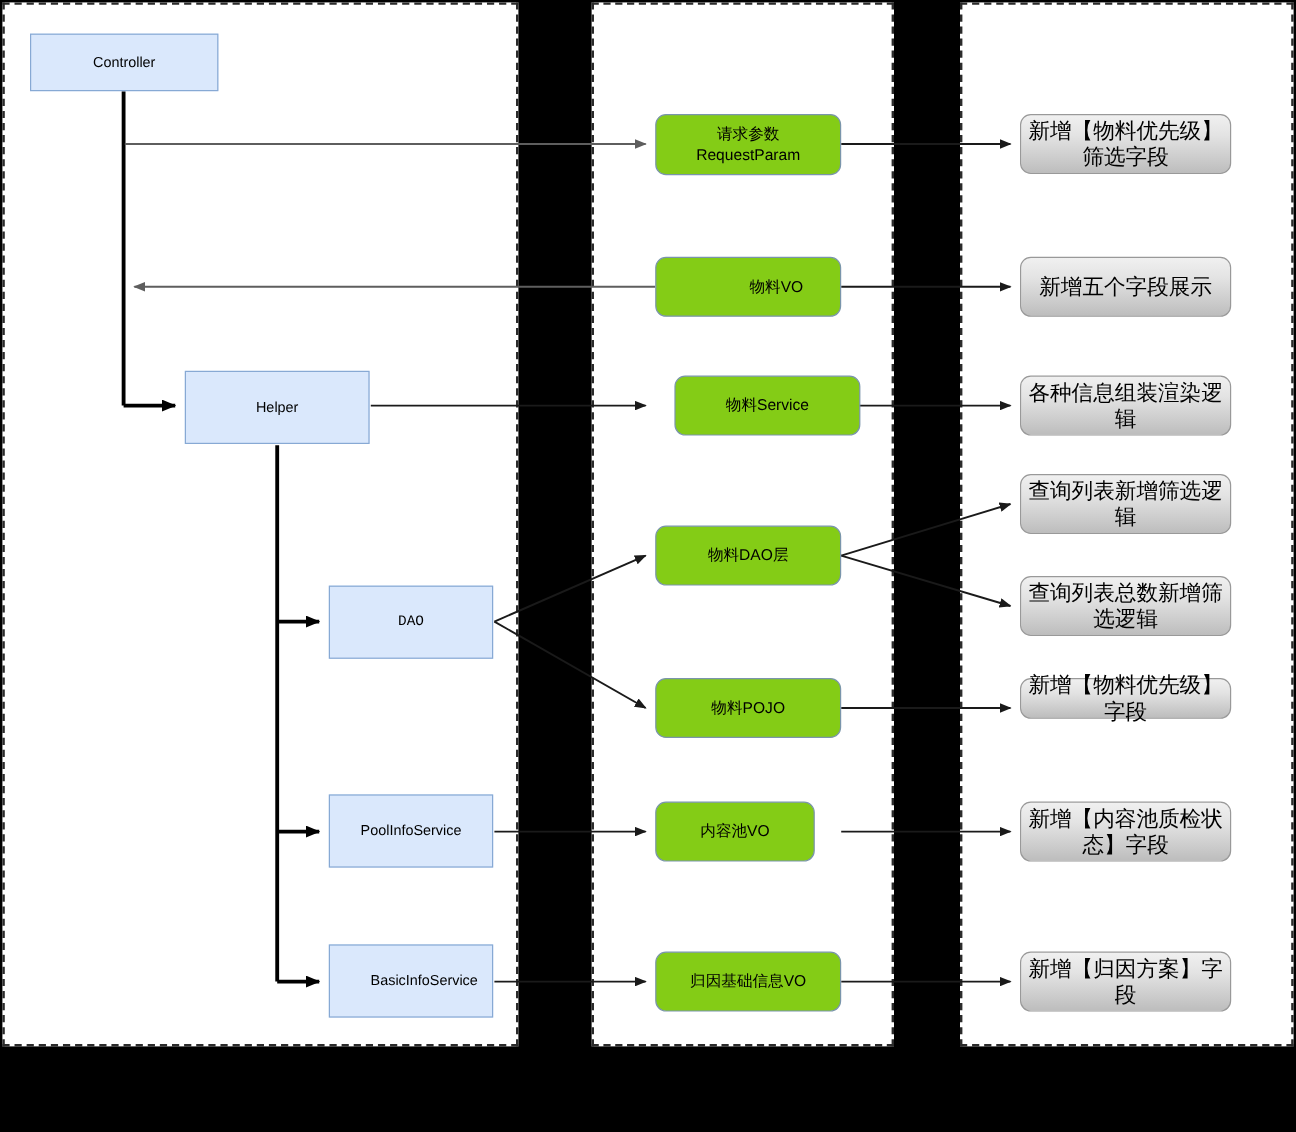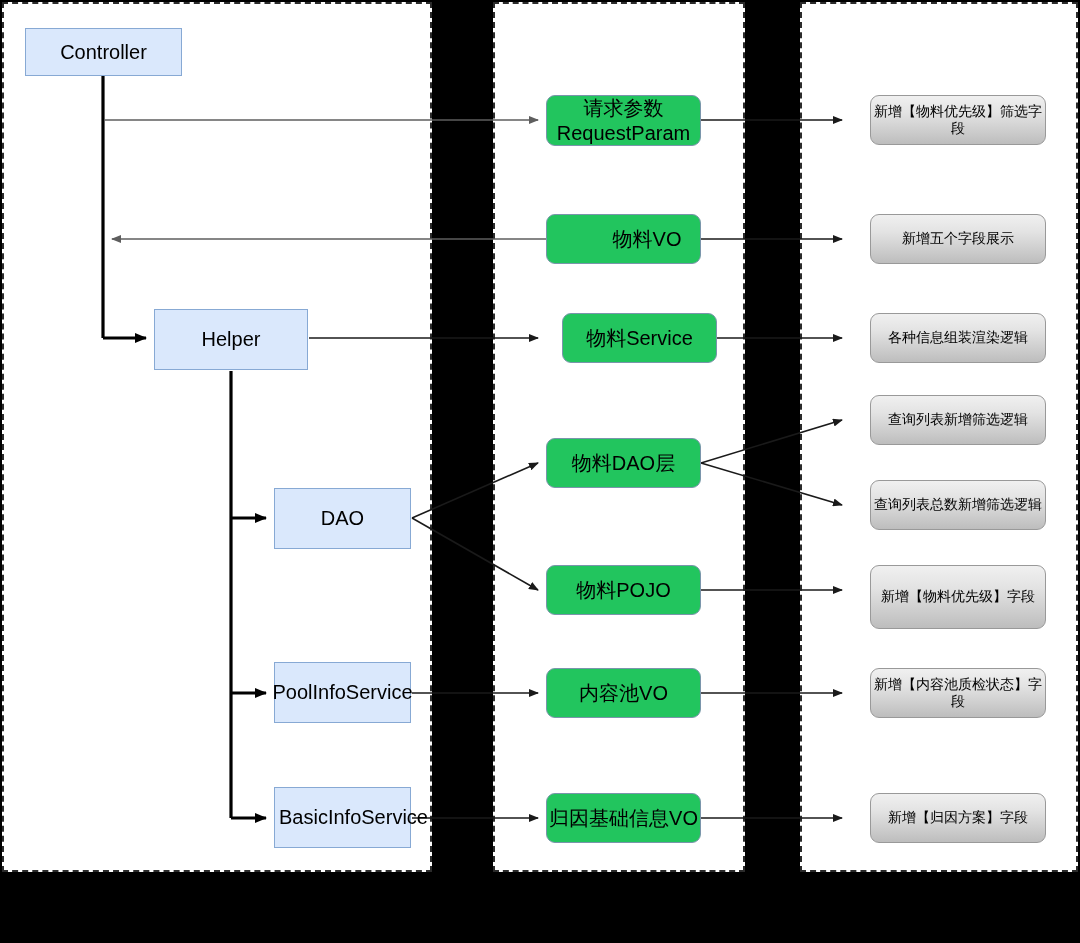--- a/index.html
+++ b/index.html
@@ -42,36 +42,35 @@
     color: #000000;
     line-height: 1.25;
     z-index: 6;
     white-space: pre-line;
   }
 
   .node.blue {
     background: #dae8fc;
     border: 1px solid #87a9d4;
     border-radius: 0;
-    font-size: 20px;
+    font-size: 12px;
   }
 
   .node.steel {
-    background: #22c55e;
+    background: #84cc16;
     border: 1px solid #7a95ab;
     border-radius: 9px;
-    font-size: 20px;
+    font-size: 13px;
   }
 
   .node.gray {
     background: linear-gradient(to bottom, #f0f0f0 0%, #e3e3e3 35%, #c9c9c9 80%, #bdbdbd 100%);
     border: 1px solid #999999;
     border-radius: 9px;
-    font-size: 14px;
-    margin-left: 20px;
+    font-size: 18px;
   }
 
   
   #wires {
     position: absolute;
     left: 0; top: 0;
     width: 1080px;
     height: 943px;
     z-index: 4;
     pointer-events: none;
@@ -128,50 +127,50 @@
     <path d="M701,463 L842,505" stroke="#1a1a1a" stroke-width="1.6" fill="none" marker-end="url(#arrowDark)"></path>
     <path d="M701,590 L842,590" stroke="#1a1a1a" stroke-width="1.6" fill="none" marker-end="url(#arrowDark)"></path>
     <path d="M701,693 L842,693" stroke="#1a1a1a" stroke-width="1.6" fill="none" marker-end="url(#arrowDark)"></path>
     <path d="M701,818 L842,818" stroke="#1a1a1a" stroke-width="1.6" fill="none" marker-end="url(#arrowDark)"></path>
   </svg>
 
   <div class="node blue" style="left:25px; top:28px; width:157px; height:48px;">Controller</div>
 
   <div class="node blue" style="left:154px; top:309px; width:154px; height:61px;">Helper</div>
 
-  <div class="node blue" style="left:274px; top:488px; width:137px; height:61px;">DAO</div>
+  <div class="node blue" style="left:274px; top:488px; width:137px; height:61px;font-family:Liberation Mono, monospace;">DAO</div>
 
   <div class="node blue" style="left:274px; top:662px; width:137px; height:61px;">PoolInfoService</div>
 
   <div class="node blue" style="left:274px; top:787px; width:137px; height:61px;padding-left:22px;">BasicInfoService</div>
 
   <div class="node steel" style="left:546px; top:95px; width:155px; height:51px;">请求参数
 RequestParam</div>
 
   <div class="node steel" style="left:546px; top:214px; width:155px; height:50px;padding-left:47px;">物料VO</div>
 
   <div class="node steel" style="left:546px; top:313px; width:155px; height:50px;margin-left:16px;">物料Service</div>
 
   <div class="node steel" style="left:546px; top:438px; width:155px; height:50px;">物料DAO层</div>
 
   <div class="node steel" style="left:546px; top:565px; width:155px; height:50px;">物料POJO</div>
 
-  <div class="node steel" style="left:546px; top:668px; width:155px; height:50px;">内容池VO</div>
+  <div class="node steel" style="left:546px; top:668px; width:133px; height:50px;">内容池VO</div>
 
   <div class="node steel" style="left:546px; top:793px; width:155px; height:50px;">归因基础信息VO</div>
 
   <div class="node gray" style="left:850px; top:95px; width:176px; height:50px;">新增【物料优先级】筛选字段</div>
 
   <div class="node gray" style="left:850px; top:214px; width:176px; height:50px;">新增五个字段展示</div>
 
   <div class="node gray" style="left:850px; top:313px; width:176px; height:50px;">各种信息组装渲染逻辑</div>
 
   <div class="node gray" style="left:850px; top:395px; width:176px; height:50px;">查询列表新增筛选逻辑</div>
 
   <div class="node gray" style="left:850px; top:480px; width:176px; height:50px;">查询列表总数新增筛选逻辑</div>
 
-  <div class="node gray" style="left:850px; top:565px; width:176px; height:64px;">新增【物料优先级】字段</div>
+  <div class="node gray" style="left:850px; top:565px; width:176px; height:34px;">新增【物料优先级】字段</div>
 
   <div class="node gray" style="left:850px; top:668px; width:176px; height:50px;">新增【内容池质检状态】字段</div>
 
   <div class="node gray" style="left:850px; top:793px; width:176px; height:50px;">新增【归因方案】字段</div>
 
 </div>
 
 </body></html>

